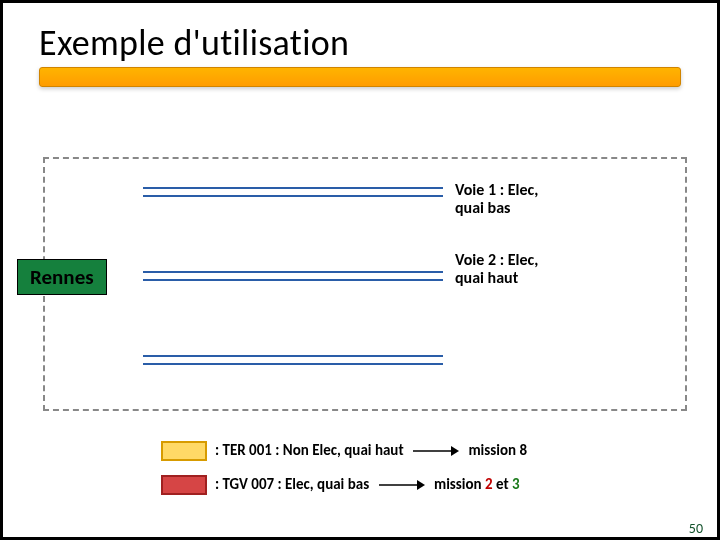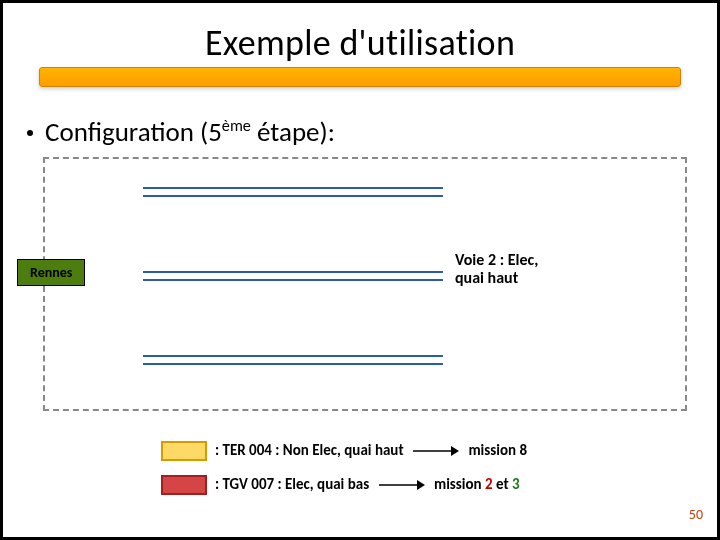--- a/index.html
+++ b/index.html
@@ -1,78 +1,76 @@
 <!DOCTYPE html>
 <html><head>
 <meta charset="utf-8">
 <style>
   html,body{margin:0;padding:0}
   body{width:720px;height:540px;font-family:Calibri,Arial,sans-serif;color:#000;position:relative;background:#fff}
   .slide{position:absolute;inset:0;border:3px solid #000;box-sizing:border-box}
-  .title-wrap{position:absolute;left:50%;top:18px;transform:translateX(-50%);text-align:center}
+  .title-wrap{position:absolute;left:50%;top:18px;transform:translateX(-50%);text-align:left}
   .title{font-size:36px;font-weight:400;letter-spacing:.3px}
   .title-bar{height:18px;width:640px;margin:2px auto 0;background:linear-gradient(#ffb400,#ff9c00);border:1px solid #d08400;border-radius:3px;box-shadow:0 2px 4px rgba(0,0,0,.2)}
   .bullet{position:absolute;left:24px;top:112px;font-size:27px;font-weight:400}
   .dot{display:inline-block;width:6px;height:6px;border-radius:50%;background:#000;vertical-align:middle;margin-right:12px;margin-bottom:4px}
   sup{font-size:.6em;vertical-align:super}
   .station-box{position:absolute;width:640px;height:250px;left:40px;top:154px;border:2px dashed #888}
   .station-label{position:absolute;left:436px;top:140px;font-size:17px;font-weight:700}
   .track-group{position:absolute;left:140px;width:300px}
   .track{border-top:2px solid #2a5da8;border-bottom:2px solid #2a5da8;height:6px}
   .tlabel{position:absolute;left:452px;font-size:16px;font-weight:700;line-height:1.15}
   .tg1{top:184px}.tl1{top:178px}
   .tg2{top:268px}.tl2{top:248px}
   .tg3{top:352px}.tl3{top:346px}
-  .city{position:absolute;top:256px;border:1.5px solid #000;padding:4px 12px;font-size:14px;font-weight:700;background:#4d7c0f}
+  .city{position:absolute;top:256px;border:1.5px solid #000;padding:4px 12px;font-size:21px;font-weight:700;background:#15803d}
   .city-l{left:14px}
   .city-r{right:14px}
   .legend{position:absolute;left:158px;font-size:15px;font-weight:700}
   .lg1{top:438px}.lg2{top:472px}
   .swatch{display:inline-block;width:42px;height:16px;border:2px solid;vertical-align:middle;margin-right:8px}
   .sw-y{border-color:#d79b00;background:#ffd966}
   .sw-r{border-color:#a02020;background:#d64545}
   .arrow{display:inline-block;vertical-align:middle;margin:0 6px}
   .arrow svg{display:block}
   .mred{color:#c00000}
   .mgrn{color:#1a7a1a}
-  .pagenum{position:absolute;right:14px;bottom:14px;font-size:14px;color:#c2410c}
+  .pagenum{position:absolute;right:14px;bottom:0;font-size:14px;color:#14532d}
 </style>
 </head>
 <body>
 
 <div class="slide">
 
   <div class="title-wrap">
     <div class="title">Exemple d'utilisation</div>
     <div class="title-bar"></div>
   </div>
 
-  <div class="bullet">
-    <span class="dot"></span><span>Configuration (5</span><sup>ème</sup><span> étape):</span>
-  </div>
 
   <div class="station-box"></div>
 
   <div class="track-group tg1">
       <div class="track"></div>
     </div>
+  <div class="tlabel tl1">Voie 1 : Elec,<br>quai bas</div>
 
   <div class="track-group tg2">
       <div class="track"></div>
     </div>
   <div class="tlabel tl2">Voie 2 : Elec,<br>quai haut</div>
 
   <div class="track-group tg3">
       <div class="track"></div>
     </div>
 
   <div class="city city-l"><span>Rennes</span></div>
 
   <div class="legend lg1">
-    <span class="swatch sw-y"></span><span>: TER 004 : Non Elec, quai haut</span>
+    <span class="swatch sw-y"></span><span>: TER 001 : Non Elec, quai haut</span>
     <span class="arrow"><svg width="46" height="12">
           <line x1="0" y1="6" x2="38" y2="6" stroke="#000" stroke-width="1.5"></line>
           <polygon points="38,1 46,6 38,11" fill="#000"></polygon>
         </svg></span>
     <span>mission 8</span>
   </div>
 
   <div class="legend lg2">
     <span class="swatch sw-r"></span><span>: TGV 007 : Elec, quai bas</span>
     <span class="arrow"><svg width="46" height="12">

